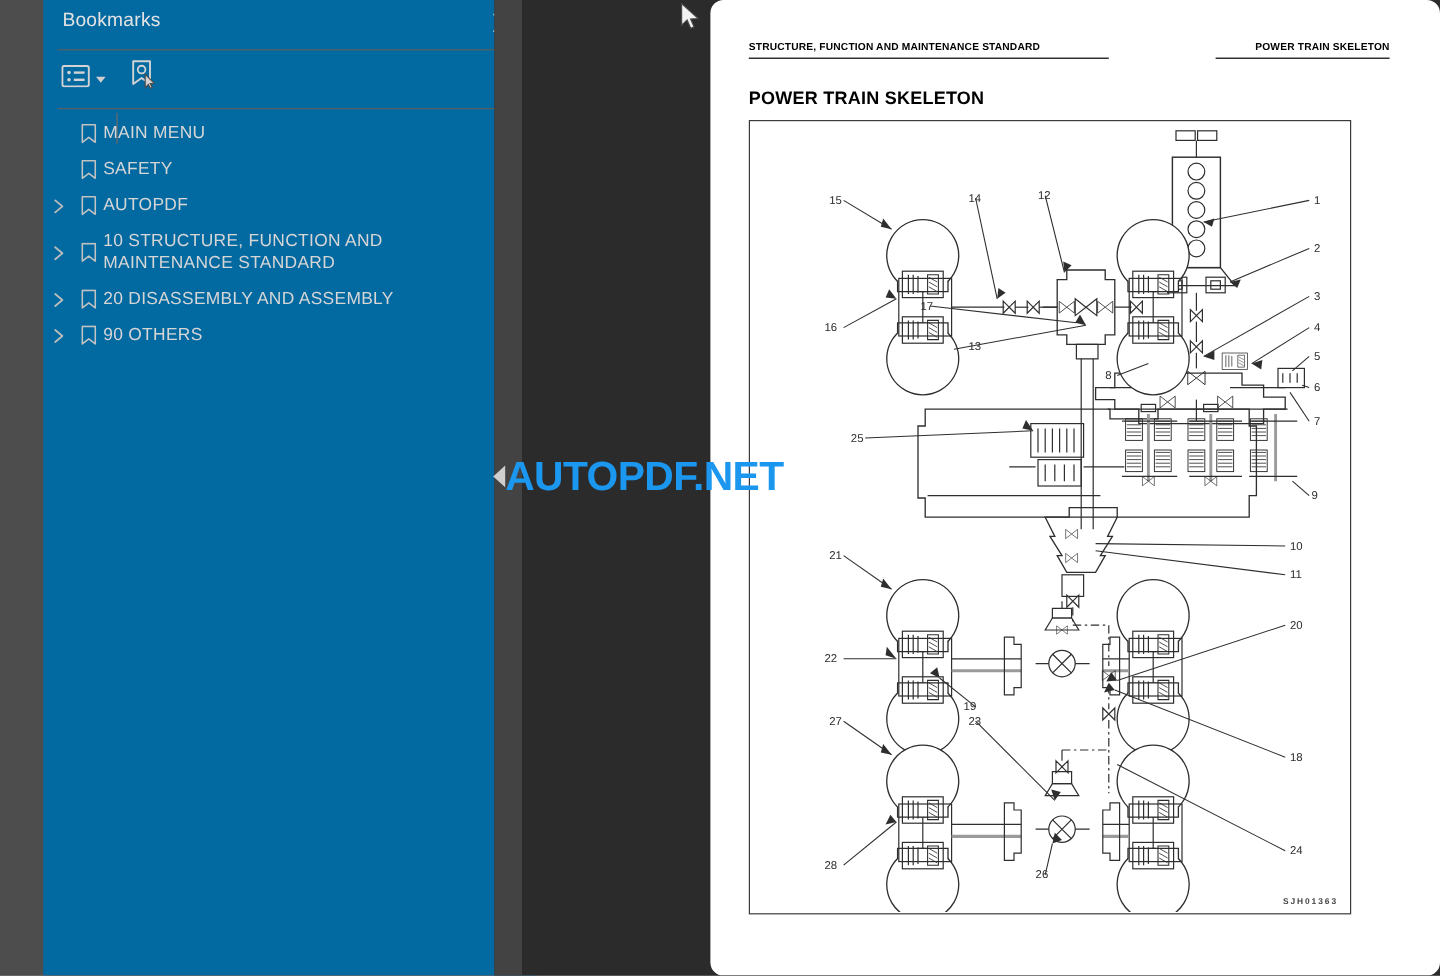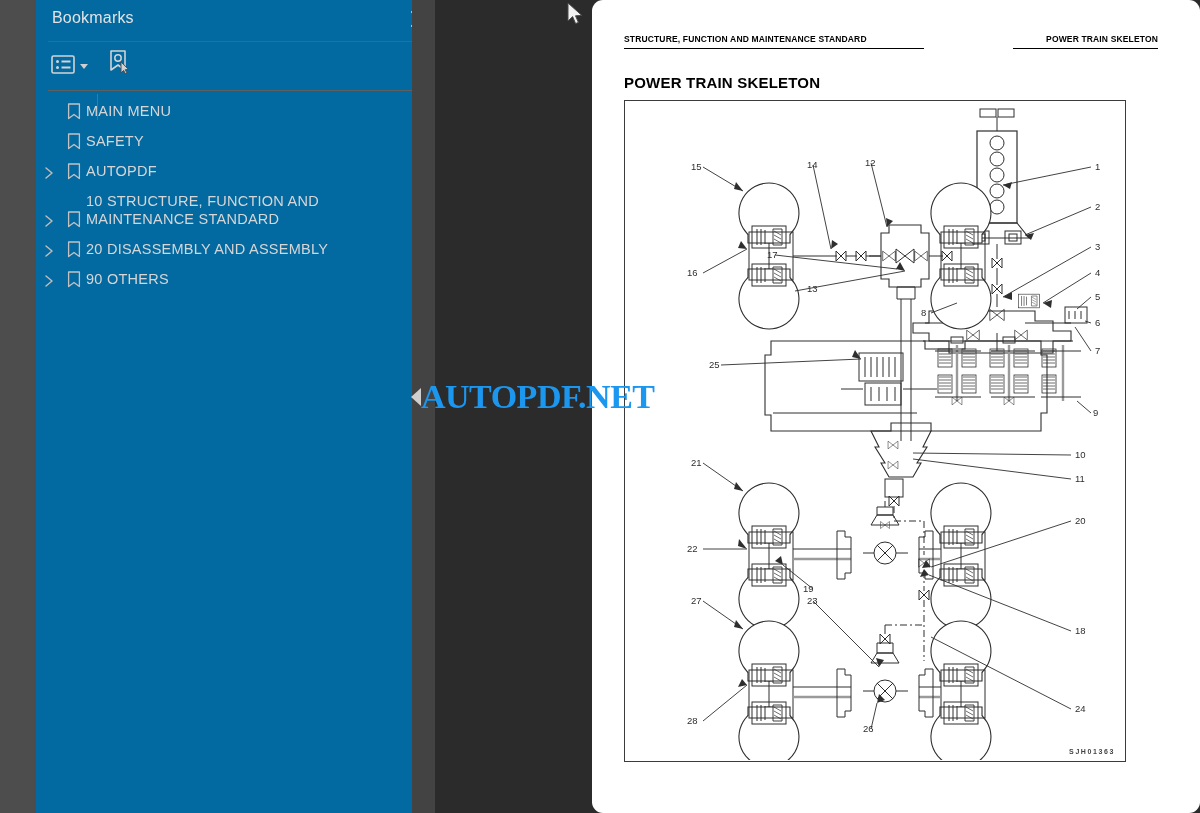--- a/index.html
+++ b/index.html
@@ -26,21 +26,21 @@
     height:30px; }
   #tb-options{ left:15px; top:7px; }
   #tb-bookmark{ left:70px; top:5px; }
   .tb-sep{ position:absolute; left:61px; top:50px; width:1px; height:26px;
     background:#6b6b6b; }
   .caret{ margin-left:5px; width:0; height:0; border-left:4px solid transparent;
     border-right:4px solid transparent; border-top:5px solid #cfcfcf; }
 
   #bm-list{ position:absolute; left:0; top:96px; width:412px; height:717px;
     overflow:hidden; }
-  .bm-item{ position:relative; display:flex; align-items:flex-end;
+  .bm-item{ position:relative; display:flex; align-items:center;
     padding:6px 10px 6px 0; cursor:pointer; min-height:23px; }
   .bm-exp{ width:26px; flex:0 0 26px; padding-top:2px; display:flex;
     justify-content:center; }
   .bm-exp svg{ display:block; }
   .bm-ico{ width:24px; flex:0 0 24px; padding-top:1px; display:flex;
     justify-content:center; }
   .bm-lbl{ font-size:14.5px; color:#d6d6d6; line-height:18px;
     letter-spacing:.25px; padding-right:14px; }
 
   
@@ -65,21 +65,21 @@
   #fig-box{ position:absolute; left:32px; top:100px; width:502px; height:662px;
     border:1.6px solid #3b3b3b; background:#fff; overflow:hidden; }
   #fig-svg{ position:absolute; left:0; top:0; }
   #fig-ref{ position:absolute; right:10px; bottom:6px; font-size:7px;
     font-weight:bold; color:#444; letter-spacing:1.6px;
     font-family:"Liberation Sans", sans-serif; }
 
   
   #watermark{ position:absolute; left:421px; top:378px; font-size:34px;
     font-weight:bold; color:#1b97f0; letter-spacing:-.5px; white-space:nowrap;
-    font-family:Liberation Serif, serif; }
+    font-family:Liberation Sans, sans-serif; }
   #wm-arrow{ position:absolute; left:411px; top:388px; width:0; height:0;
     border-top:9px solid transparent; border-bottom:9px solid transparent;
     border-right:10px solid #cfcfcf; }
 
   
   #cursor{ position:absolute; left:567px; top:2px; }
 </style>
 </head>
 <body>
 

